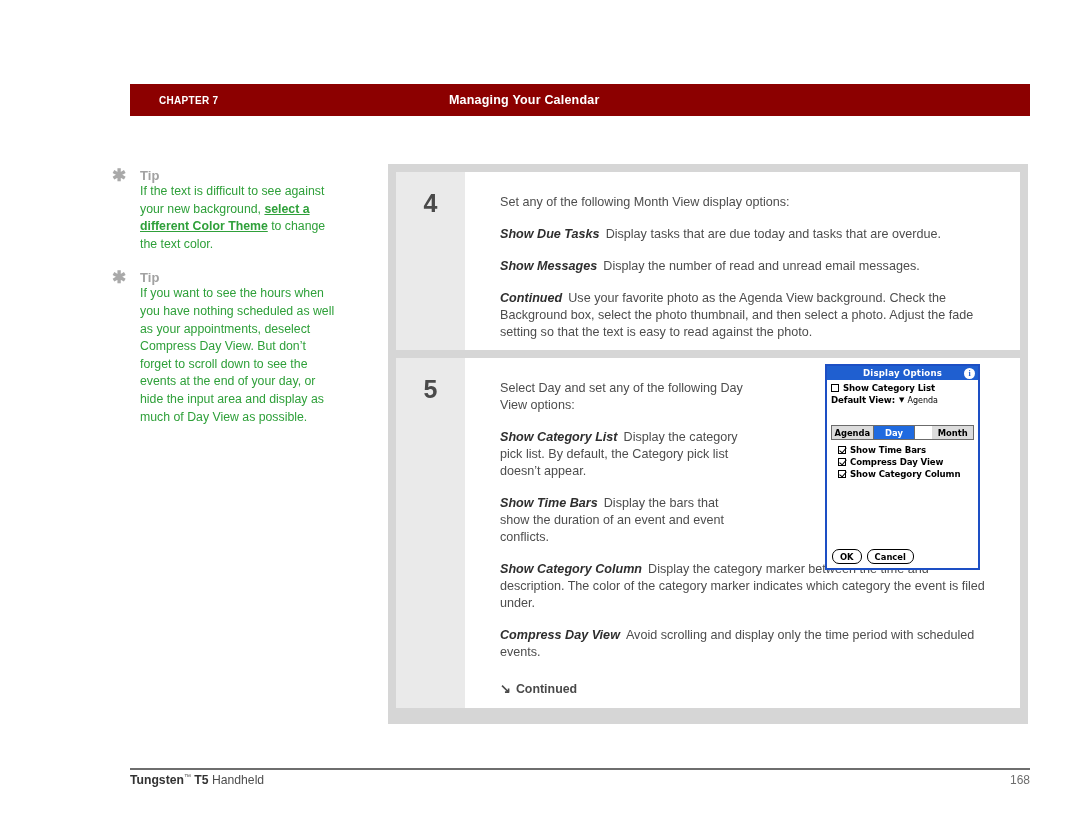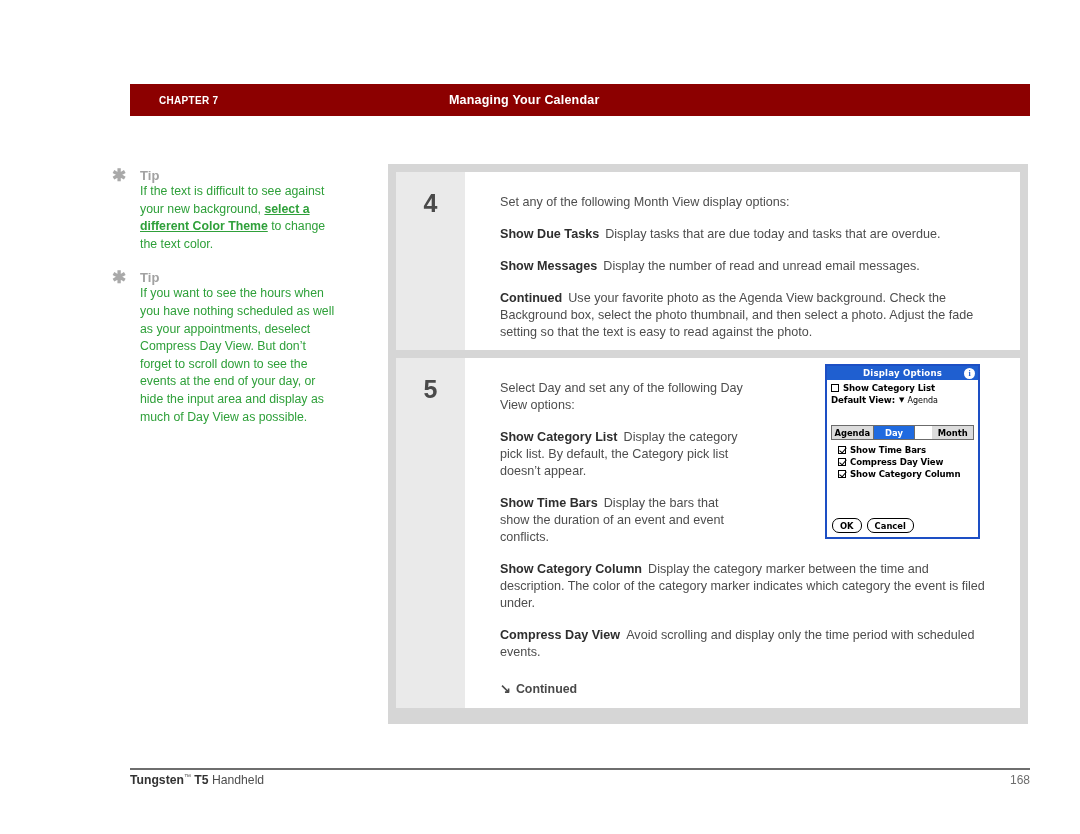--- a/index.html
+++ b/index.html
@@ -124,21 +124,21 @@
   #step-card-4 { height: 178px; margin-bottom: 8px; }
   #step-card-5 { height: 350px; }
 
   .para {
     font-size: 12.6px;
     line-height: 17px;
     color: #4d4d4d;
     margin: 0 0 15px 0;
   }
   .para:last-child { margin-bottom: 0; }
-  .para b { color: #2e2e2e; font-weight: bold; }
+  .para b { color: #2e2e2e; font-weight: bold; font-style: italic; }
   .para .gap { display: inline-block; width: 6px; }
 
   .narrow { width: 248px; }
 
   .continued {
     font-size: 12.4px;
     font-weight: bold;
     color: #4a4a4a;
     margin-top: 20px;
   }
@@ -148,21 +148,21 @@
     margin-right: 5px;
     color: #4a4a4a;
   }
 
   
   #pda-dialog {
     position: absolute;
     left: 360px;
     top: 6px;
     width: 155px;
-    height: 175px;
+    height: 206px;
     background: #ffffff;
     border: 2px solid #1d4fc4;
     box-sizing: border-box;
     font-family: "DejaVu Sans", sans-serif;
   }
   #pda-titlebar {
     height: 14px;
     background: #1f5fd0;
     display: flex;
     align-items: center;

